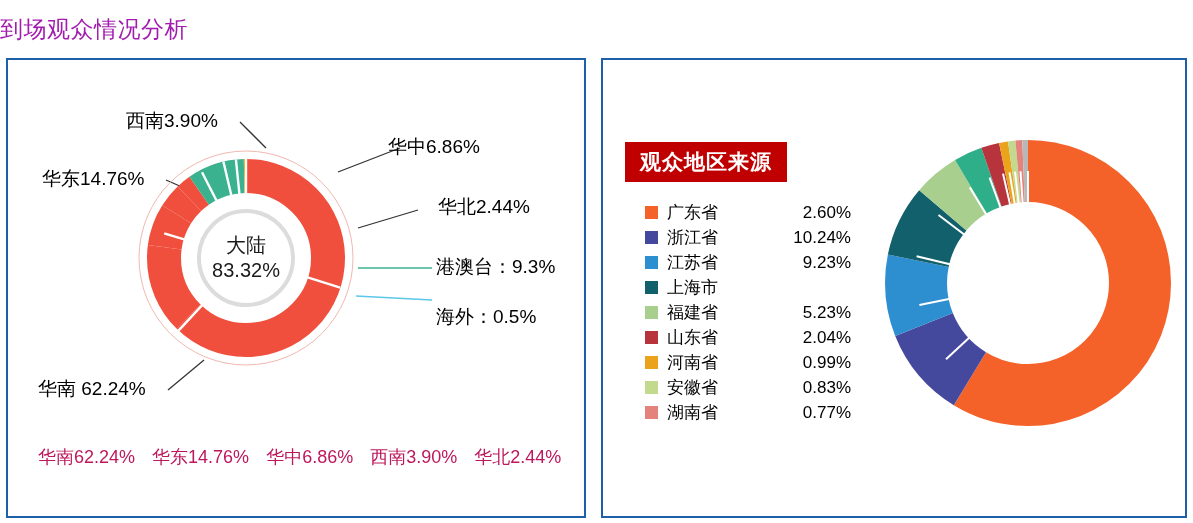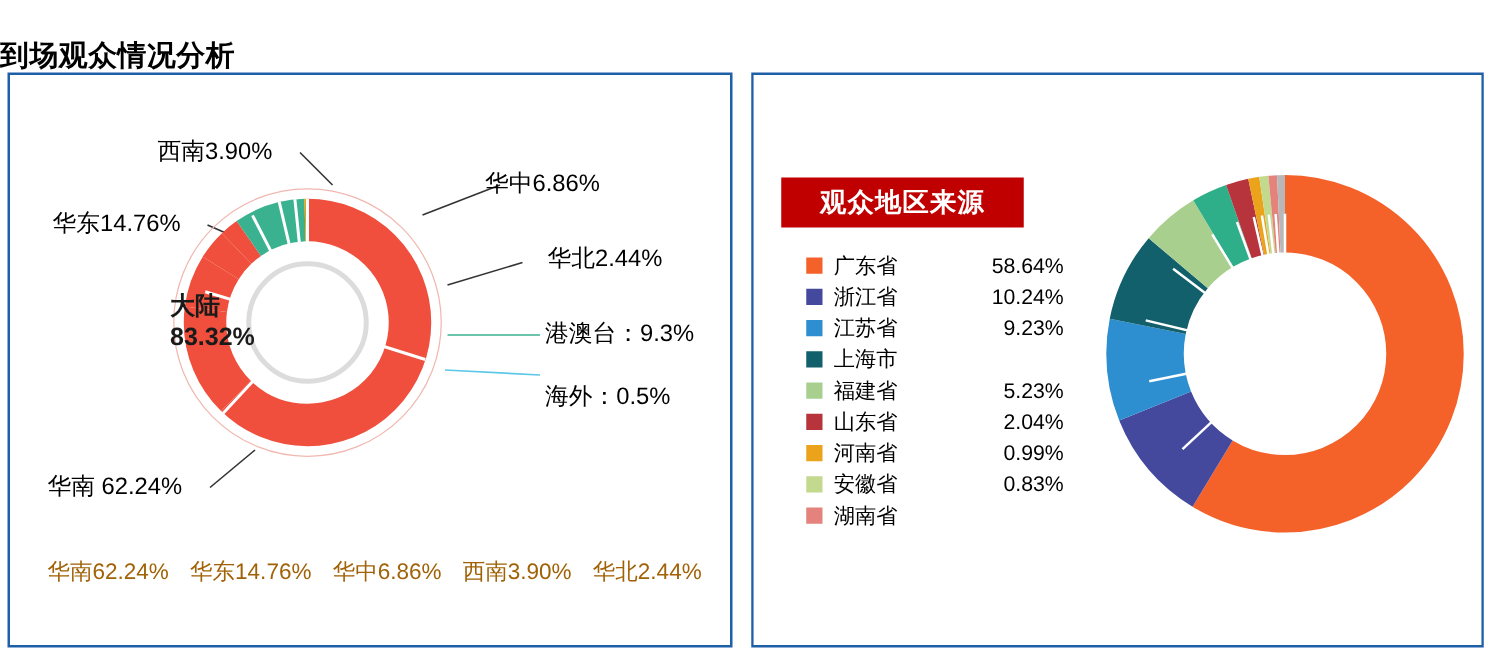--- a/index.html
+++ b/index.html
@@ -11,24 +11,23 @@
     font-family: "Liberation Sans", sans-serif;
     color: #1a1a1a;
     overflow: hidden;
     position: relative;
   }
   #page-title {
     position: absolute;
     left: 0px;
     top: 14px;
     font-size: 23px;
-    font-weight: bold;
-    color: #000000;
+    font-weight: normal;
+    color: #a21caf;
     letter-spacing: 0.5px;
-    margin-top: 15px;
   }
   .panel {
     position: absolute;
     background: #ffffff;
     border: 2px solid #1f5fa8;
   }
   #panel-left {
     left: 6px;
     top: 58px;
     width: 580px;
@@ -55,61 +54,61 @@
   }
   #donut-left svg { display: block; }
   #donut-left-center {
     position: absolute;
     left: 128px;
     top: 88px;
     width: 220px;
     height: 220px;
     display: flex;
     flex-direction: column;
+    align-items: center;
     justify-content: center;
     pointer-events: none;
-    font-weight: bold;
   }
   #donut-left-center .c-label { font-size: 20px; color: #1a1a1a; line-height: 1.25; }
   #donut-left-center .c-value { font-size: 20px; color: #1a1a1a; line-height: 1.25; }
 
   .dlabel {
     position: absolute;
     font-size: 19px;
     color: #000;
     white-space: nowrap;
   }
 
   #left-footer {
     position: absolute;
     left: 30px;
     top: 385px;
     width: 520px;
     text-align: center;
     font-size: 18px;
-    color: #a16207;
+    color: #be185d;
     white-space: nowrap;
   }
   #left-footer span { margin-right: 12px; }
   #left-footer span:last-child { margin-right: 0; }
 
   
   #leaders { position: absolute; left: 0; top: 0; width: 580px; height: 460px; pointer-events: none; }
 
   
   #right-inner {
     position: absolute;
     left: 0; top: 0; right: 0; bottom: 0;
     background: #ffffff;
   }
   #legend-title {
     position: absolute;
     left: 22px;
     top: 82px;
-    width: 194px;
+    width: 162px;
     height: 40px;
     background: #c00000;
     color: #ffffff;
     font-size: 21px;
     font-weight: bold;
     display: flex;
     align-items: center;
     justify-content: center;
     letter-spacing: 1px;
   }
@@ -229,21 +228,21 @@
 
 <div class="panel" id="panel-right">
   <div id="right-inner">
 
     <div id="legend-title">观众地区来源</div>
 
     <div id="legend-list">
       <div class="legend-row">
         <span class="legend-swatch" style="background:#f4622a"></span>
         <span class="legend-name">广东省</span>
-        <span class="legend-pct">58.64%</span>
+        <span class="legend-pct">2.60%</span>
       </div>
       <div class="legend-row">
         <span class="legend-swatch" style="background:#44499e"></span>
         <span class="legend-name">浙江省</span>
         <span class="legend-pct">10.24%</span>
       </div>
       <div class="legend-row">
         <span class="legend-swatch" style="background:#2e8fd0"></span>
         <span class="legend-name">江苏省</span>
         <span class="legend-pct">9.23%</span>
@@ -268,20 +267,21 @@
         <span class="legend-pct">0.99%</span>
       </div>
       <div class="legend-row">
         <span class="legend-swatch" style="background:#c3d98e"></span>
         <span class="legend-name">安徽省</span>
         <span class="legend-pct">0.83%</span>
       </div>
       <div class="legend-row">
         <span class="legend-swatch" style="background:#e4837c"></span>
         <span class="legend-name">湖南省</span>
+        <span class="legend-pct">0.77%</span>
       </div>
     </div>
 
     <div id="donut-right">
       <svg viewBox="0 0 290 290" width="290" height="290">
         <g transform="rotate(-90 145 145)" fill="none" stroke-linecap="butt">
 
           <circle cx="145" cy="145" r="112" stroke="#f4622a" stroke-width="62" stroke-dasharray="412.6 291.1" stroke-dashoffset="0"></circle>
 
           <circle cx="145" cy="145" r="112" stroke="#44499e" stroke-width="62" stroke-dasharray="72.1 631.6" stroke-dashoffset="-412.6"></circle>

